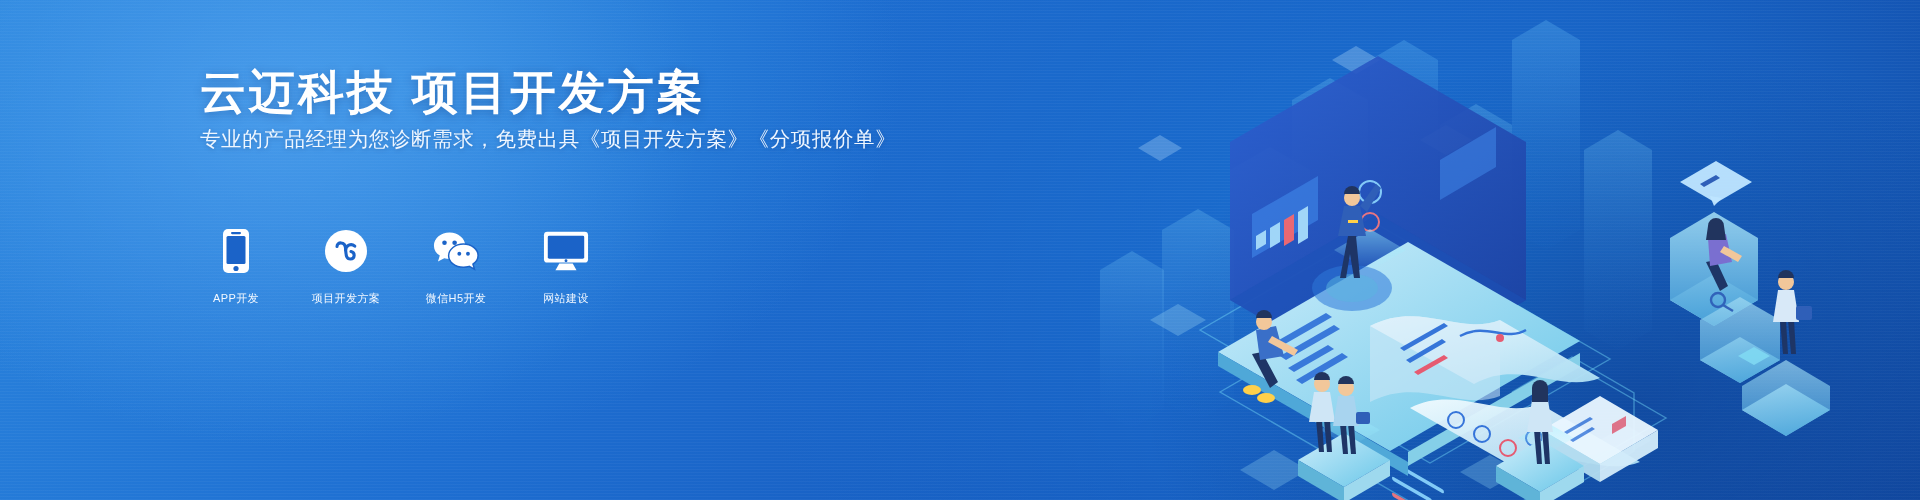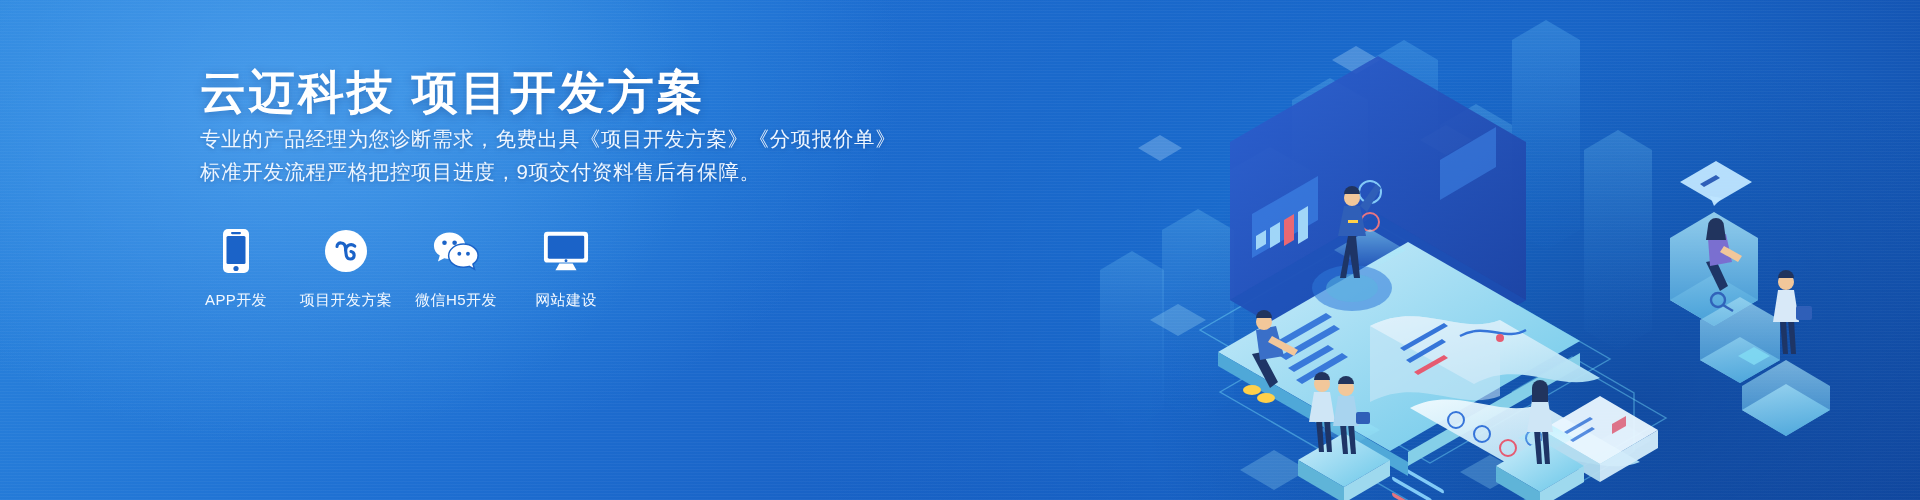--- a/index.html
+++ b/index.html
@@ -59,21 +59,21 @@
     position:absolute; left:200px; top:228px;
     display:flex; align-items:flex-start; gap:38px;
   }
   .svc { width:72px; display:flex; flex-direction:column; align-items:center; }
   .svc-ico {
     height:46px; width:46px;
     display:flex; align-items:center; justify-content:center;
   }
   .svc-ico svg { display:block; }
   .svc-label {
-    margin-top:17px; font-size:15px; color:#f2f8ff;
+    margin-top:17px; font-size:11px; color:#f2f8ff;
     white-space:nowrap; letter-spacing:.4px;
   }
 
   
   .art { position:absolute; right:0; top:0; width:1020px; height:500px; }
   .art svg { display:block; width:1020px; height:500px; }
 </style>
 </head>
 <body>
 
@@ -308,21 +308,20 @@
         <path d="M823 305 l10 6" stroke="#2f5fb8" stroke-width="2.4" fill="none"></path>
         <path d="M838 356 l16 -9 16 9 -16 9 z" fill="#7fd7f2"></path>
       </g>
     </svg>
   </div>
 
   <div class="copy">
     <div class="headline">云迈科技 项目开发方案</div>
     <div class="sub">
       <div class="sub-line">专业的产品经理为您诊断需求，免费出具《项目开发方案》《分项报价单》</div>
-      <div class="sub-line">标准开发流程严格把控项目进度，9项交付资料售后有保障。</div>
     </div>
   </div>
 
   <div class="services">
 
     <div class="svc">
       <div class="svc-ico">
         <svg width="34" height="46" viewBox="0 0 34 46">
           <rect x="4" y="1" width="26" height="44" rx="5" fill="#ffffff"></rect>
           <rect x="7.5" y="8" width="19" height="28" rx="1.5" fill="#1b63c8"></rect>

